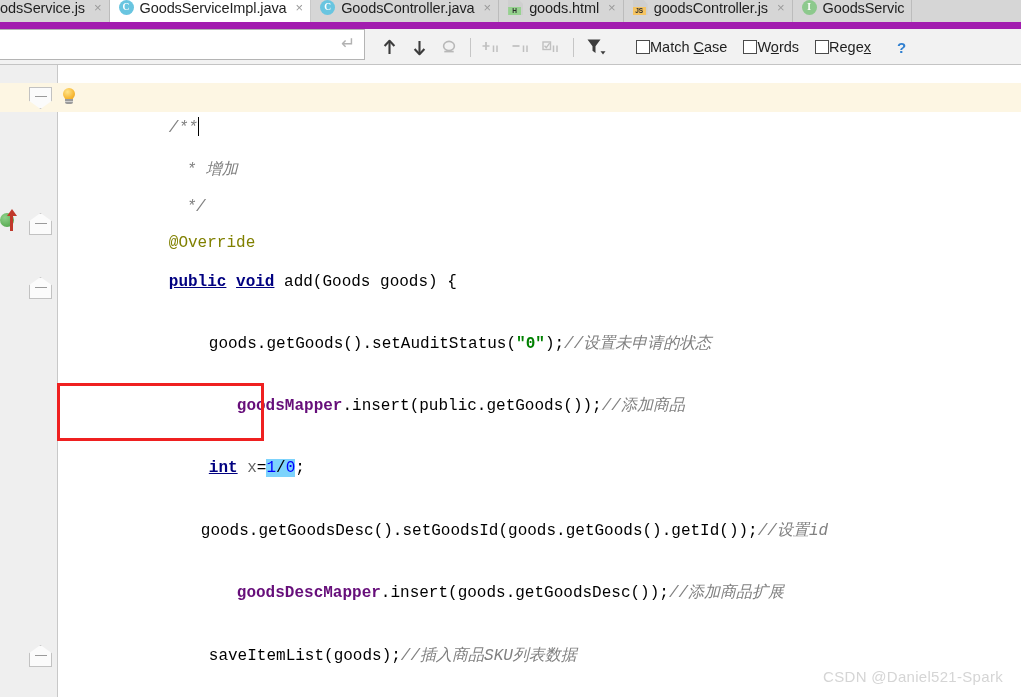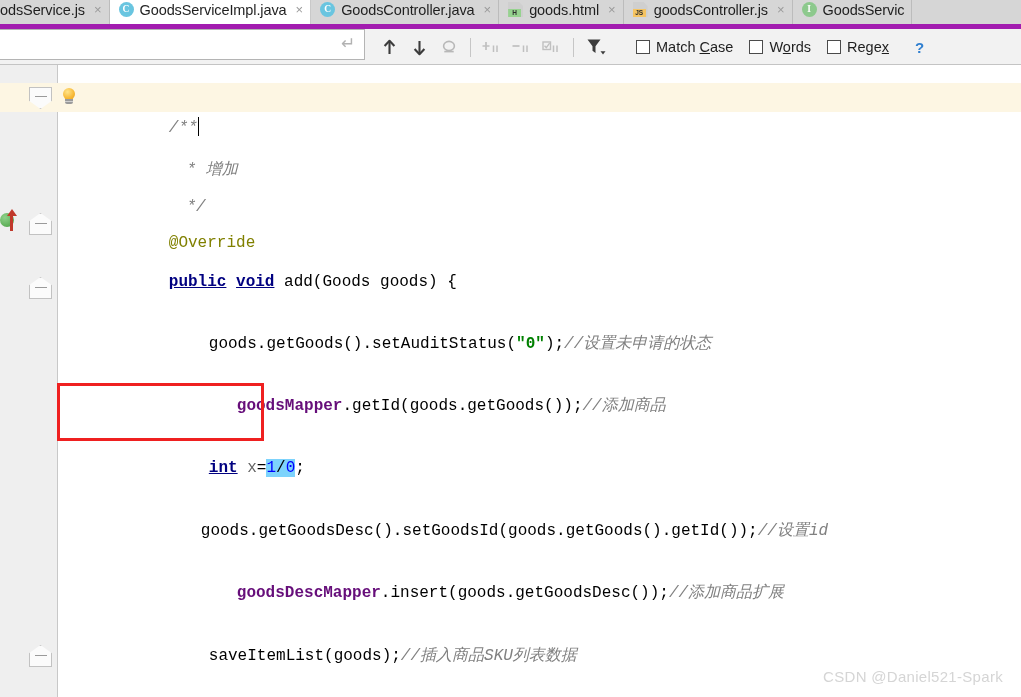--- a/index.html
+++ b/index.html
@@ -9,21 +9,21 @@
     background: #ffffff;
     font-family: "Liberation Sans", sans-serif;
   }
   #app { position: relative; width: 1021px; height: 697px; background:#fff; }
 
   
   .tabbar {
     position: absolute; top:0; left:0; width:1021px; height:29px;
     background:#d6d6d6;
     display:flex; align-items:flex-end;
-    border-bottom:5px solid #a21caf;
+    border-bottom:7px solid #a21caf;
     overflow:hidden;
   }
   .tab {
     height:29px;
     display:flex; align-items:center;
     padding:0 7px 0 9px;
     gap:6px;
     background:#d6d6d6;
     border-right:1px solid #bcbcbc;
     font-size:14.5px;
@@ -87,21 +87,21 @@
 
   .tools { position:absolute; left:374px; top:0; height:36px; display:flex; align-items:center; gap:0px; }
   .tbtn {
     width:30px; height:30px; display:flex; align-items:center; justify-content:center;
     color:#3c3c3c;
   }
   .tbtn.dim { color:#b8b8b8; }
   .tsep { width:1px; height:19px; background:#c6c6c6; margin:0 6px; }
 
   .checks { position:absolute; left:636px; top:0; height:36px; display:flex; align-items:center; gap:16px; }
-  .chk { display:flex; align-items:center; gap:6px; font-size:14.5px; color:#1f1f1f; }
+  .chk { display:flex; align-items:center; font-size:14.5px; color:#1f1f1f; }
   .chkbox {
     width:14px; height:14px; border:1px solid #4b4b4b; background:#fff;
     flex:0 0 14px;
   }
   .chk u { text-decoration:underline; }
   .helpq { color:#2f7fd0; font-size:15px; font-weight:bold; margin-left:10px; }
 
   
   .editor {
     position:absolute; top:65px; left:0; width:1021px; height:632px;
@@ -389,21 +389,21 @@
 
       <div class="ln" style="top:157px; line-height:40px;">
         <span class="kw">public</span><span class="plain"> </span><span class="kw">void</span><span class="plain"> add(Goods goods) {</span>
       </div>
 
       <div class="ln" style="top:219px; line-height:40px; left:74px;">
         <span class="plain">goods.getGoods().setAuditStatus(</span><span class="str">"0"</span><span class="plain">);</span><span class="cmt">//设置未申请的状态</span>
       </div>
 
       <div class="ln" style="top:281px; line-height:40px; left:74px;">
-        <span class="fld">goodsMapper</span><span class="plain">.getId(goods.getGoods());</span><span class="cmt">//添加商品</span>
+        <span class="fld">goodsMapper</span><span class="plain">.insert(public.getGoods());</span><span class="cmt">//添加商品</span>
       </div>
 
       <div class="ln" style="top:343px; line-height:40px; left:74px;">
         <span class="kw">int</span><span class="locl"> x</span><span class="plain">=</span><span class="hl"><span class="num">1</span><span class="plain">/</span><span class="num">0</span></span><span class="plain">;</span>
       </div>
 
       <div class="ln" style="top:406px; line-height:40px; left:66px;">
         <span class="plain">goods.getGoodsDesc().setGoodsId(goods.getGoods().getId());</span><span class="cmt">//设置id</span>
       </div>
 

